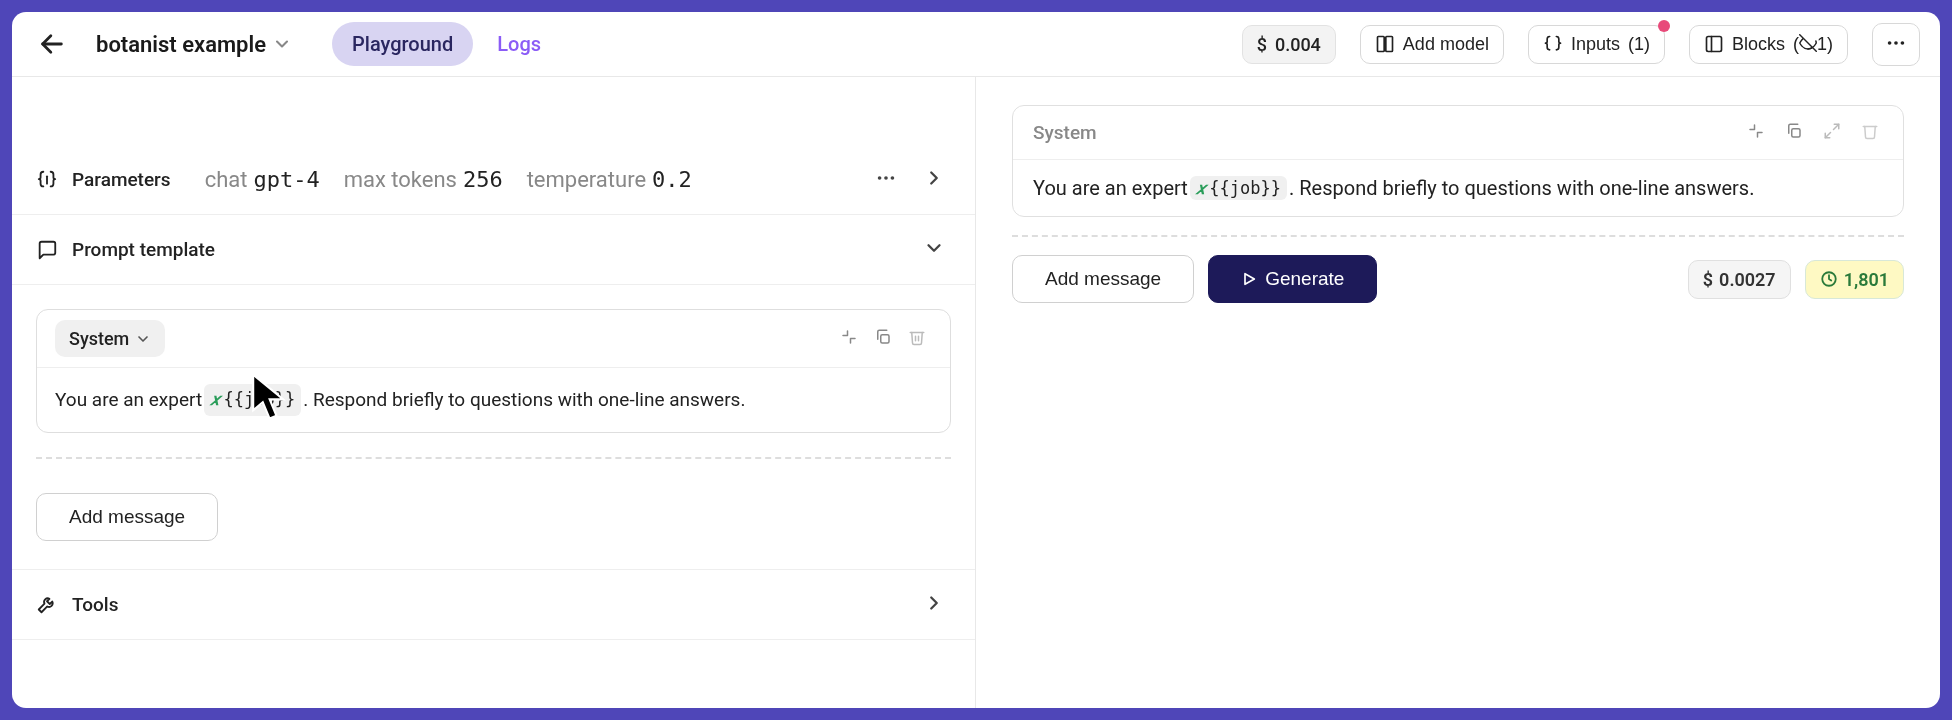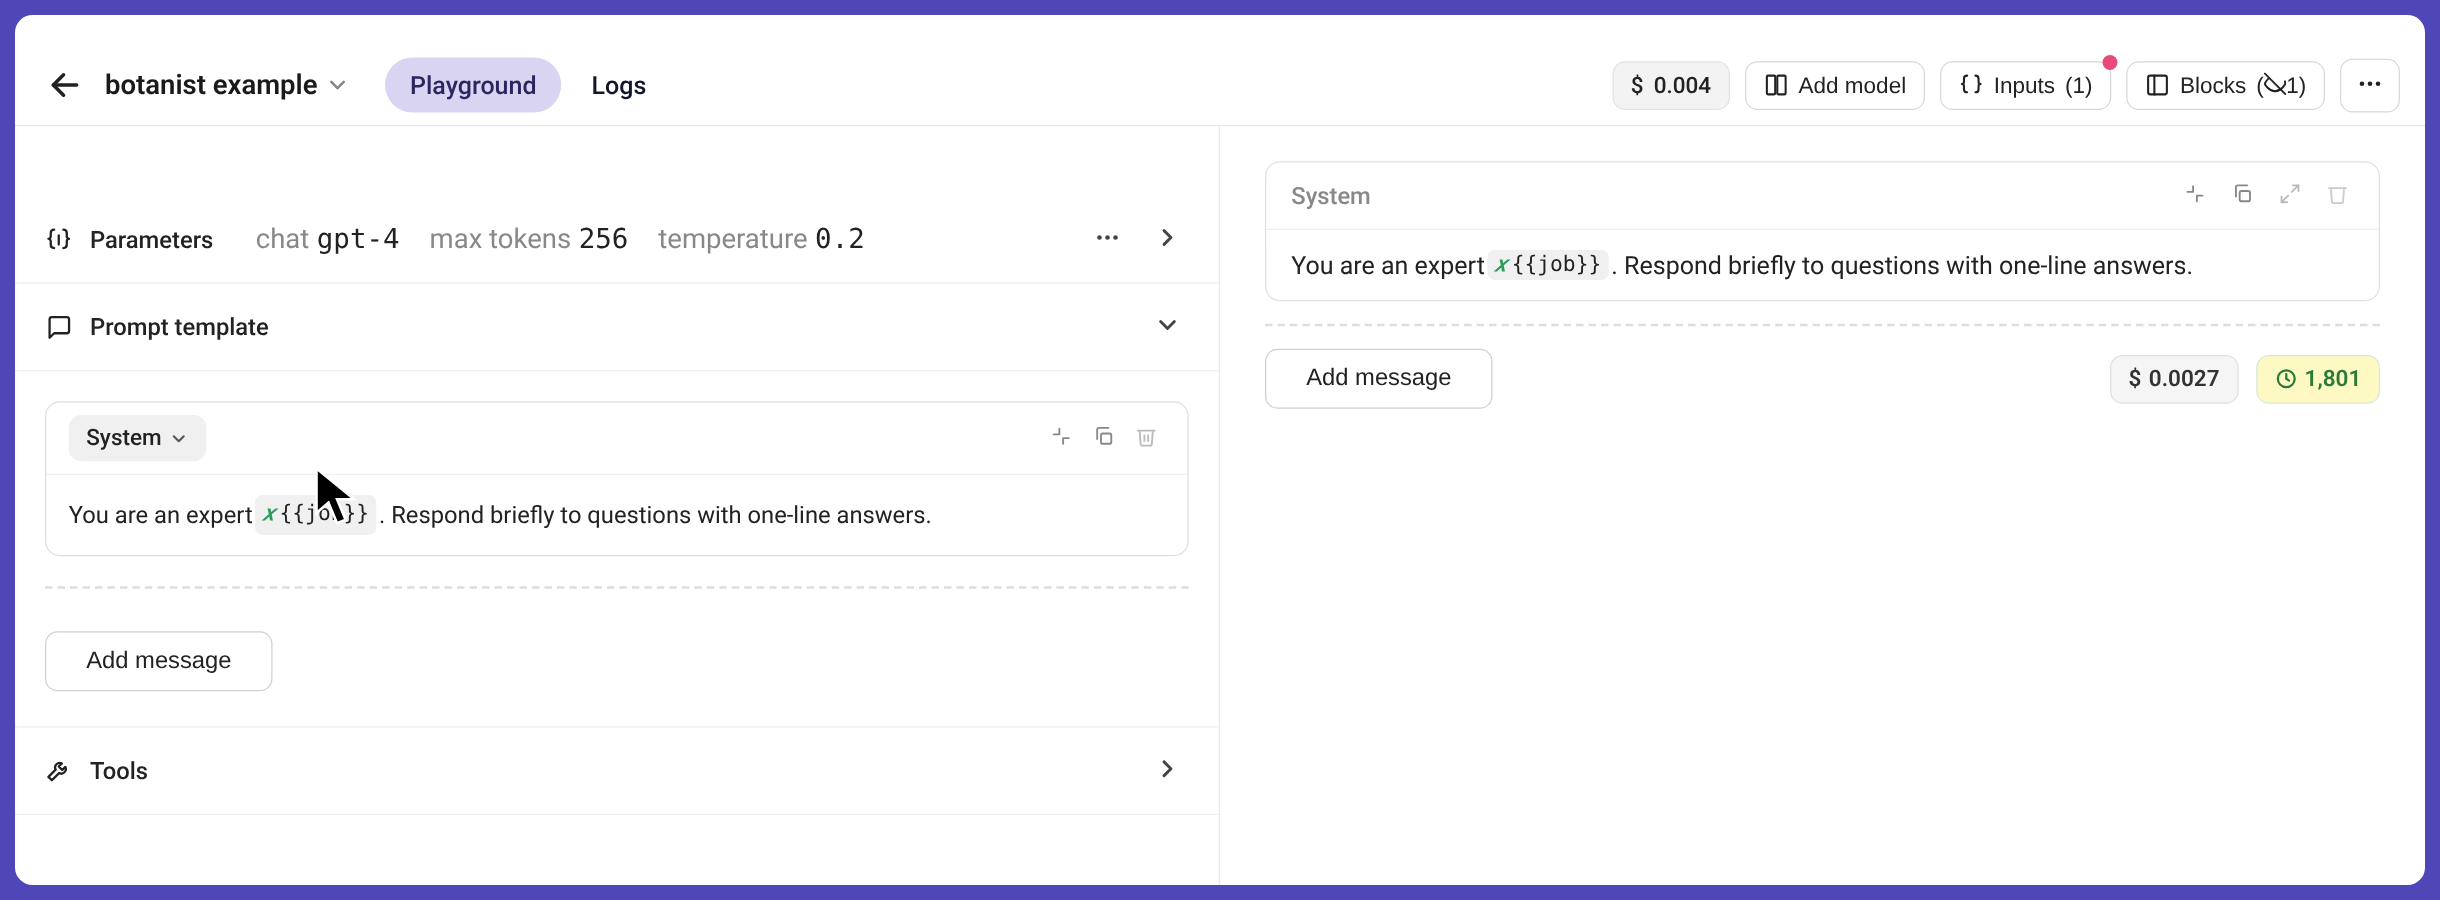--- a/index.html
+++ b/index.html
@@ -17,23 +17,22 @@
   width: 100%;
   height: 100%;
   display: flex;
   flex-direction: column;
   overflow: hidden;
 }
 .topbar {
   display: flex;
   align-items: center;
   padding: 10px 20px;
-  gap: 12px;
+  gap: 24px;
   border-bottom: 1px solid #e8e8e8;
-  margin-top: 24px;
 }
 .back-btn {
   background: none;
   border: none;
   cursor: pointer;
   padding: 6px;
   display: flex;
   align-items: center;
 }
 .name-wrap {
@@ -49,21 +48,21 @@
   align-items: flex-start;
   gap: 4px;
   margin-left: 16px;
 }
 .tab {
   padding: 10px 20px;
   border-radius: 24px;
   font-size: 20px;
   font-weight: 500;
   cursor: pointer;
-  color: #0f172a;
+  color: #8b5cf6;
 }
 .tab.active {
   background: #d8d4f2;
   color: #2a2660;
 }
 .top-spacer { flex: 1; }
 .pill {
   border: 1px solid #d8d8d8;
   border-radius: 10px;
   padding: 8px 14px;
@@ -507,20 +506,28 @@
           <span class="var-chip">
             <span class="x">𝑥</span>
             <span>{{job}}</span>
           </span>
           <span>. Respond briefly to questions with one-line answers.</span>
         </div>
       </div>
       <div class="hr-dash"></div>
       <div class="action-row">
         <button class="btn">Add message</button>
+        <button class="btn primary">
+          <span class="icn">
+              <svg width="16" height="16" viewBox="0 0 24 24" fill="none" stroke="#fff" stroke-width="2.5" stroke-linecap="round" stroke-linejoin="round">
+                <polygon points="6 4 20 12 6 20 6 4"></polygon>
+              </svg>
+            </span>
+          <span>Generate</span>
+        </button>
         <div class="spacer"></div>
         <div class="stat-pill gray">
           <span>$</span>
           <span>0.0027</span>
         </div>
         <div class="stat-pill">
           <span class="icn">
               <svg width="18" height="18" viewBox="0 0 24 24" fill="none" stroke="#2a7a3a" stroke-width="2.4" stroke-linecap="round" stroke-linejoin="round">
                 <circle cx="12" cy="12" r="9"></circle>
                 <polyline points="12 7 12 12 15 14"></polyline>

